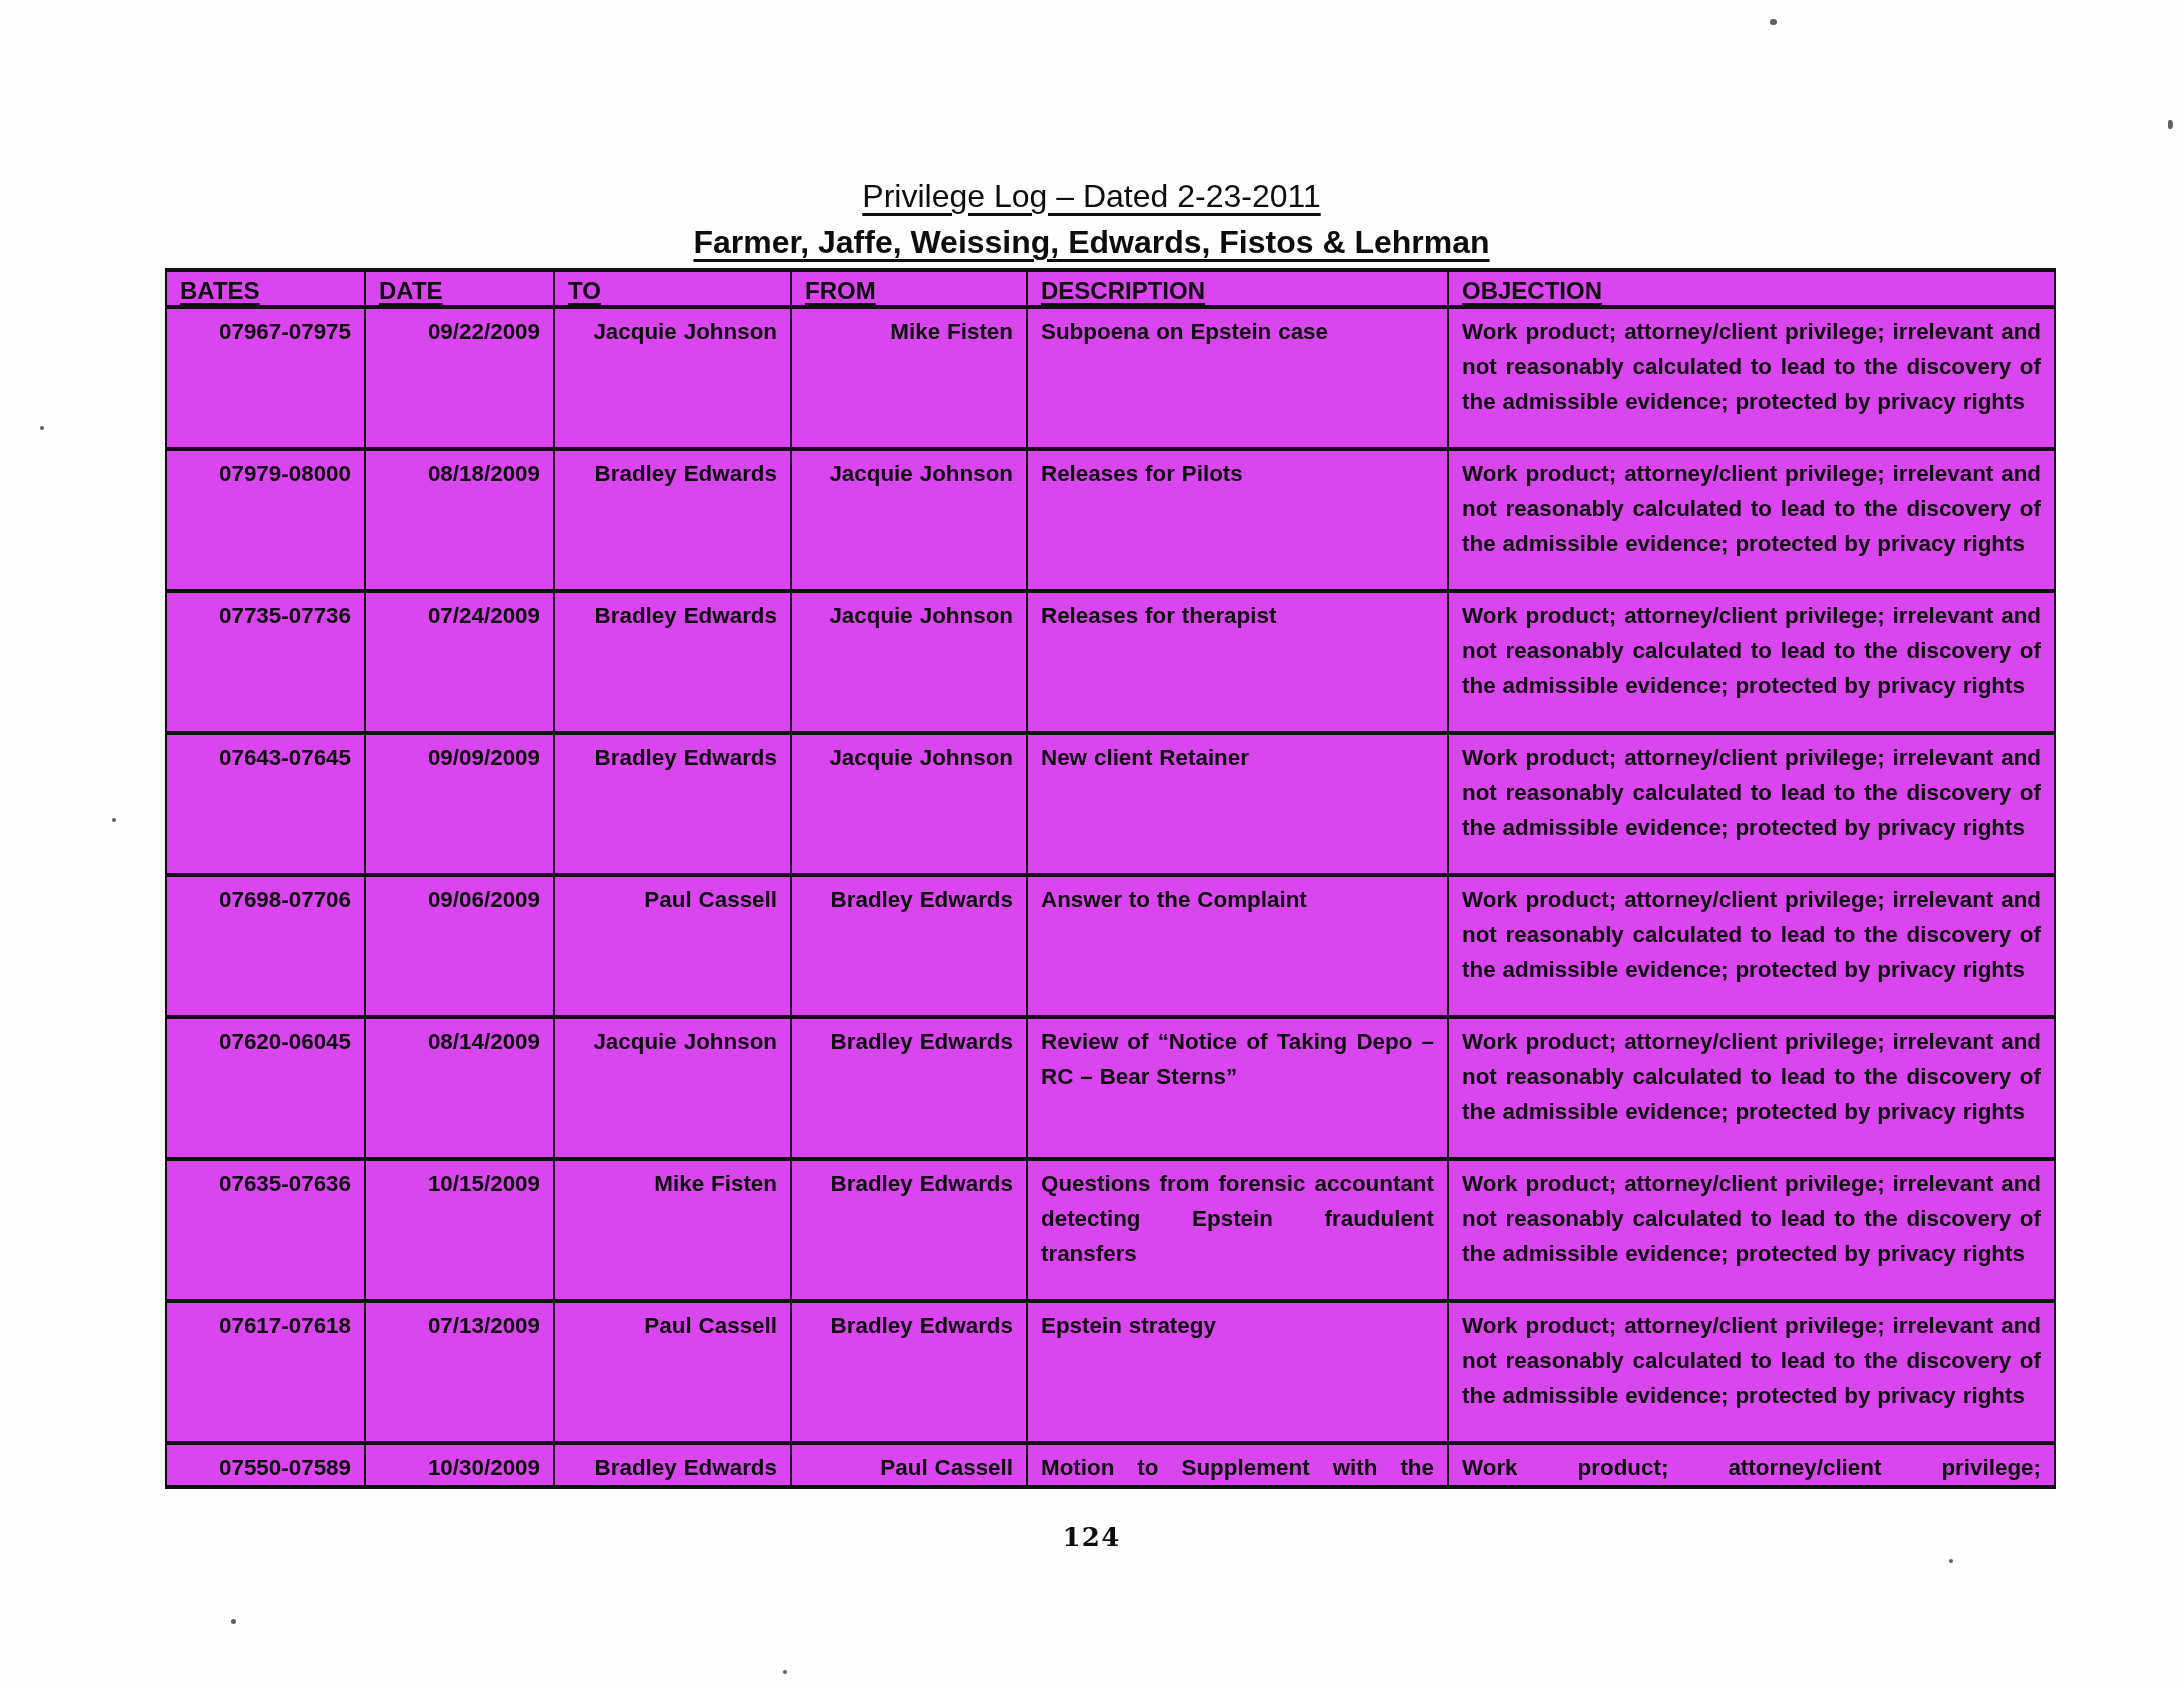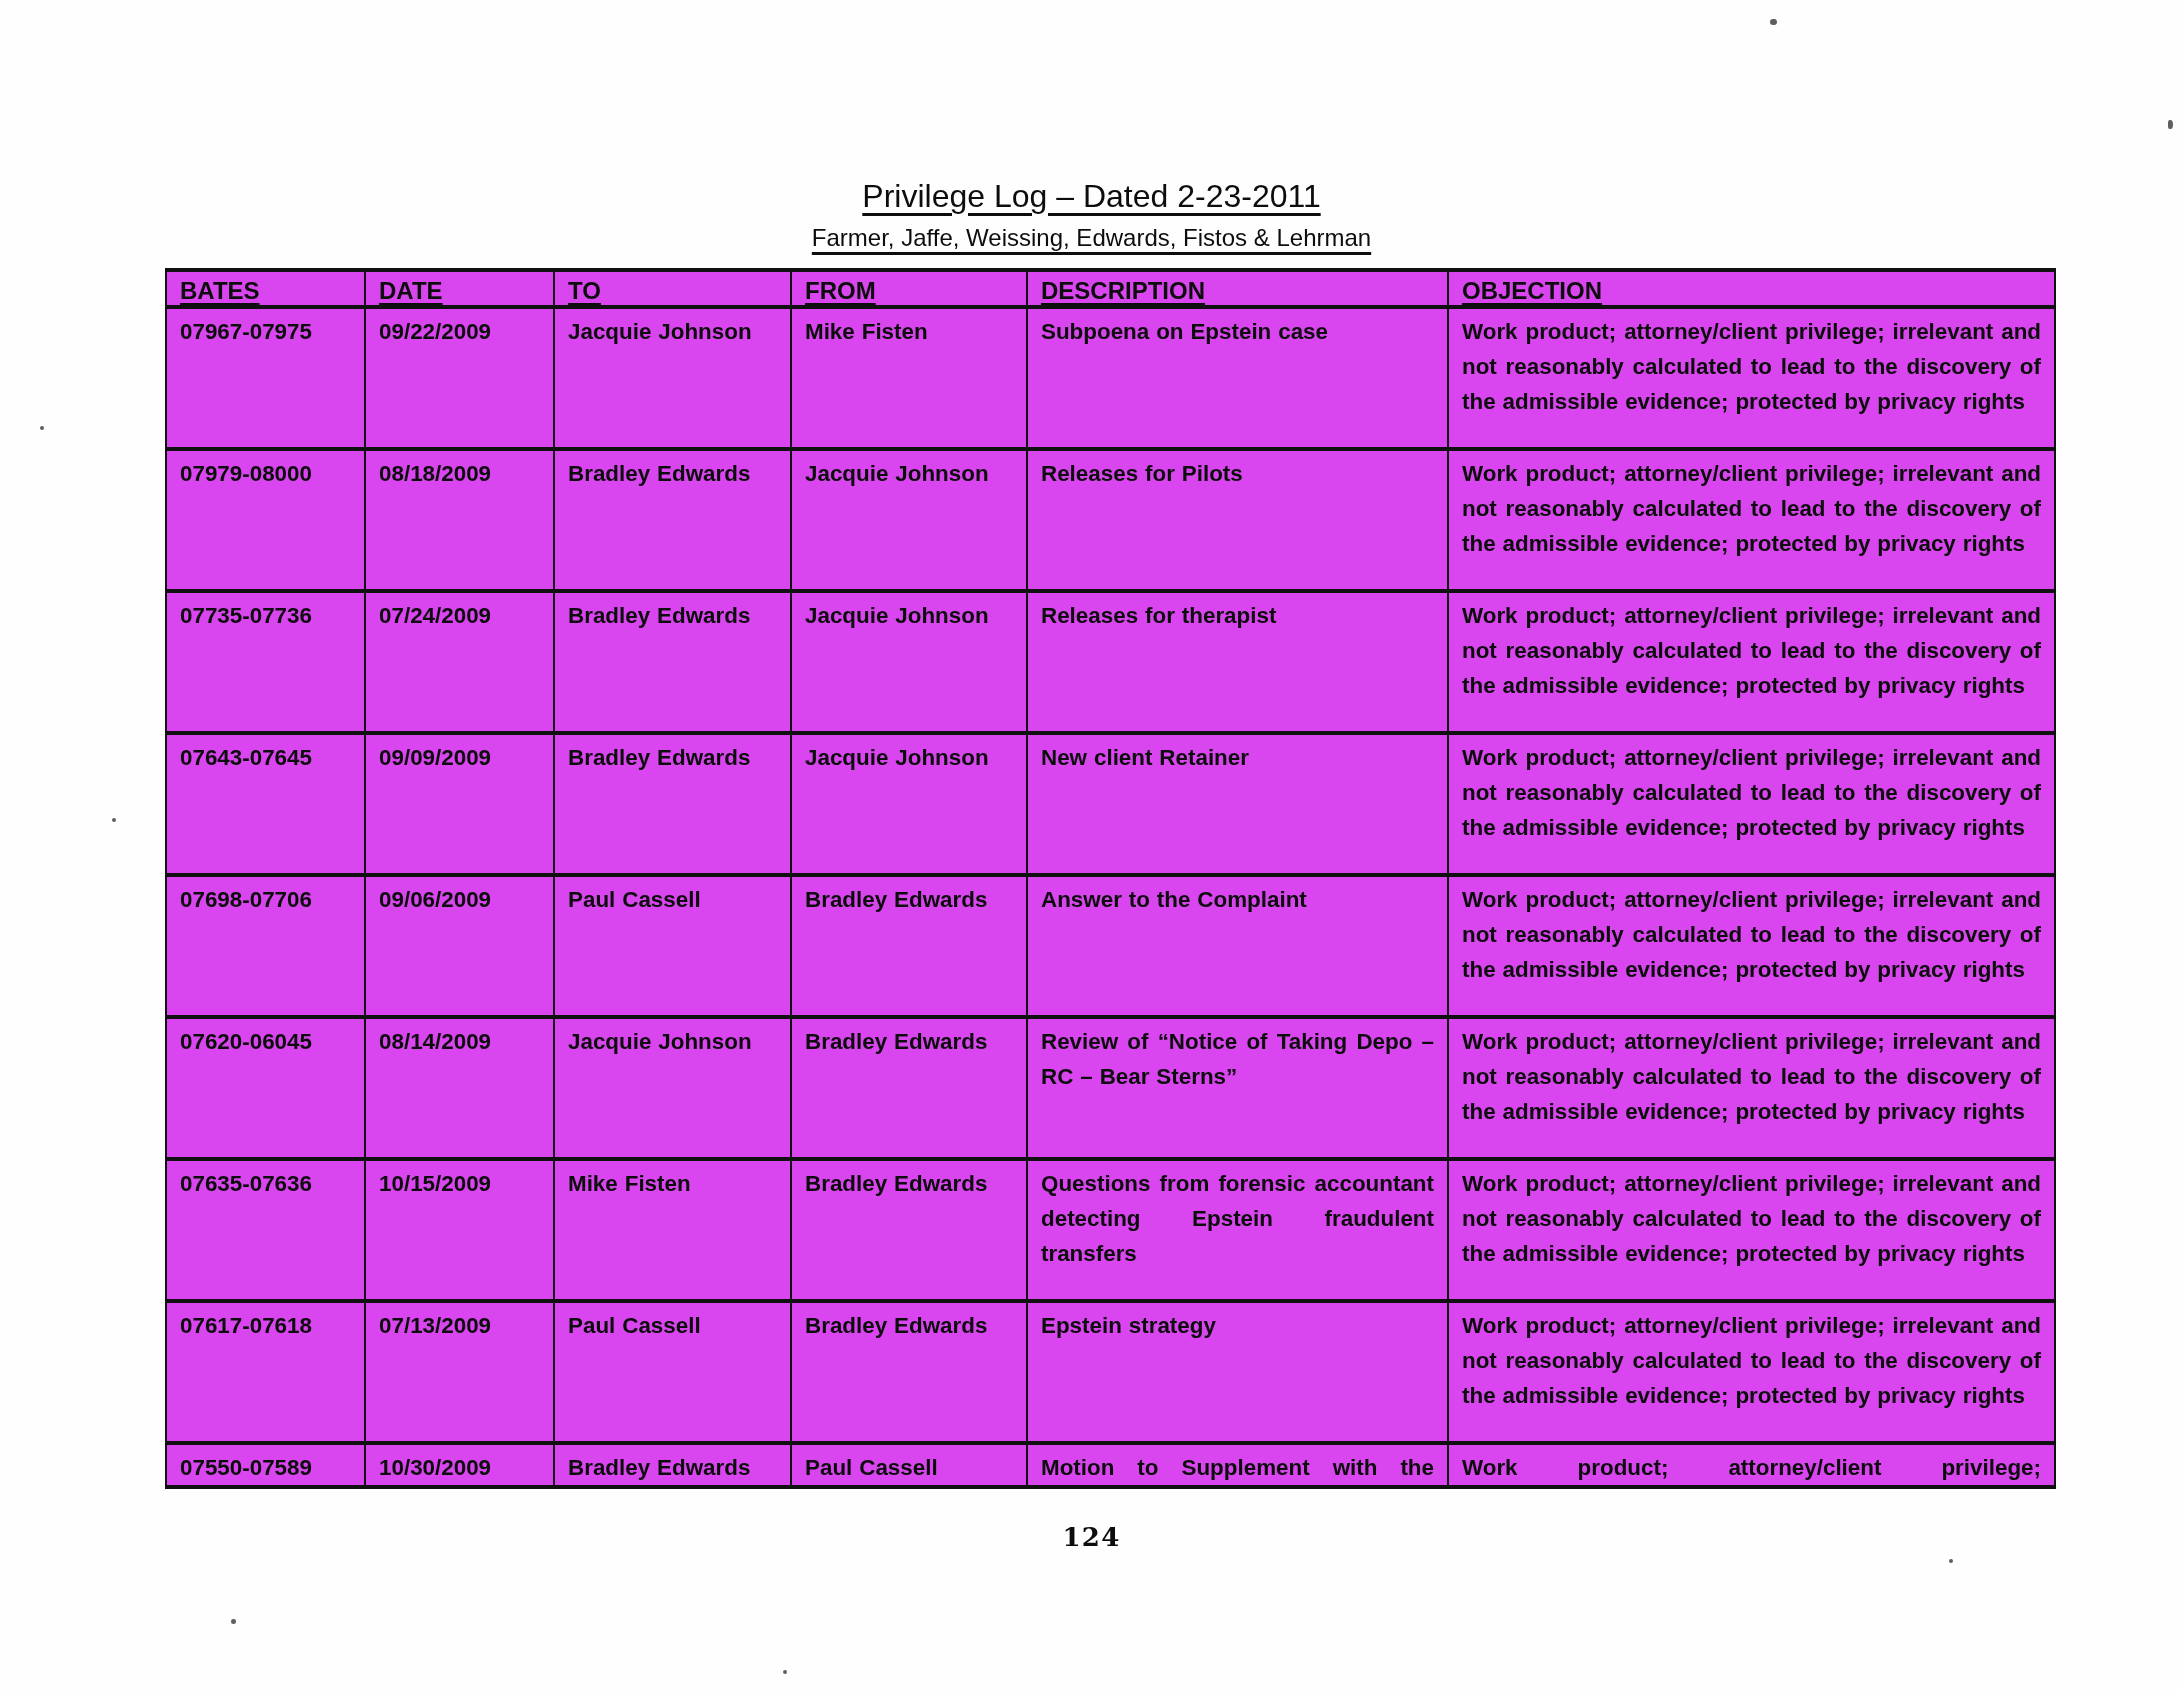--- a/index.html
+++ b/index.html
@@ -32,22 +32,22 @@
     text-decoration-thickness: 3.3px;
     text-underline-offset: 6px;
     letter-spacing: 0px;
   }
   .doc-subtitle {
     position: absolute;
     top: 224px;
     left: 0;
     width: 2183px;
     text-align: center;
-    font-size: 24px;
-    font-weight: 400;
+    font-size: 32px;
+    font-weight: 700;
     text-decoration: underline;
     text-decoration-thickness: 3.3px;
     text-underline-offset: 6px;
   }
   table.privilege-table {
     position: absolute;
     left: 165px;
     top: 268px;
     width: 1889px;
     border-collapse: collapse;
@@ -58,20 +58,21 @@
   .privilege-table td {
     border: solid #101010;
     border-width: 4px 2.6px;
     vertical-align: top;
     padding: 5.3px 13px 0 13px;
     font-size: 22.4px;
     font-weight: 700;
     line-height: 35px;
     overflow: hidden;
     word-spacing: 0.7px;
+    text-align: right;
   }
   .privilege-table thead tr {
     height: 37px;
   }
   .privilege-table thead th {
     text-align: left;
     font-size: 24px;
     padding-top: 4px;
     line-height: 29px;
   }

